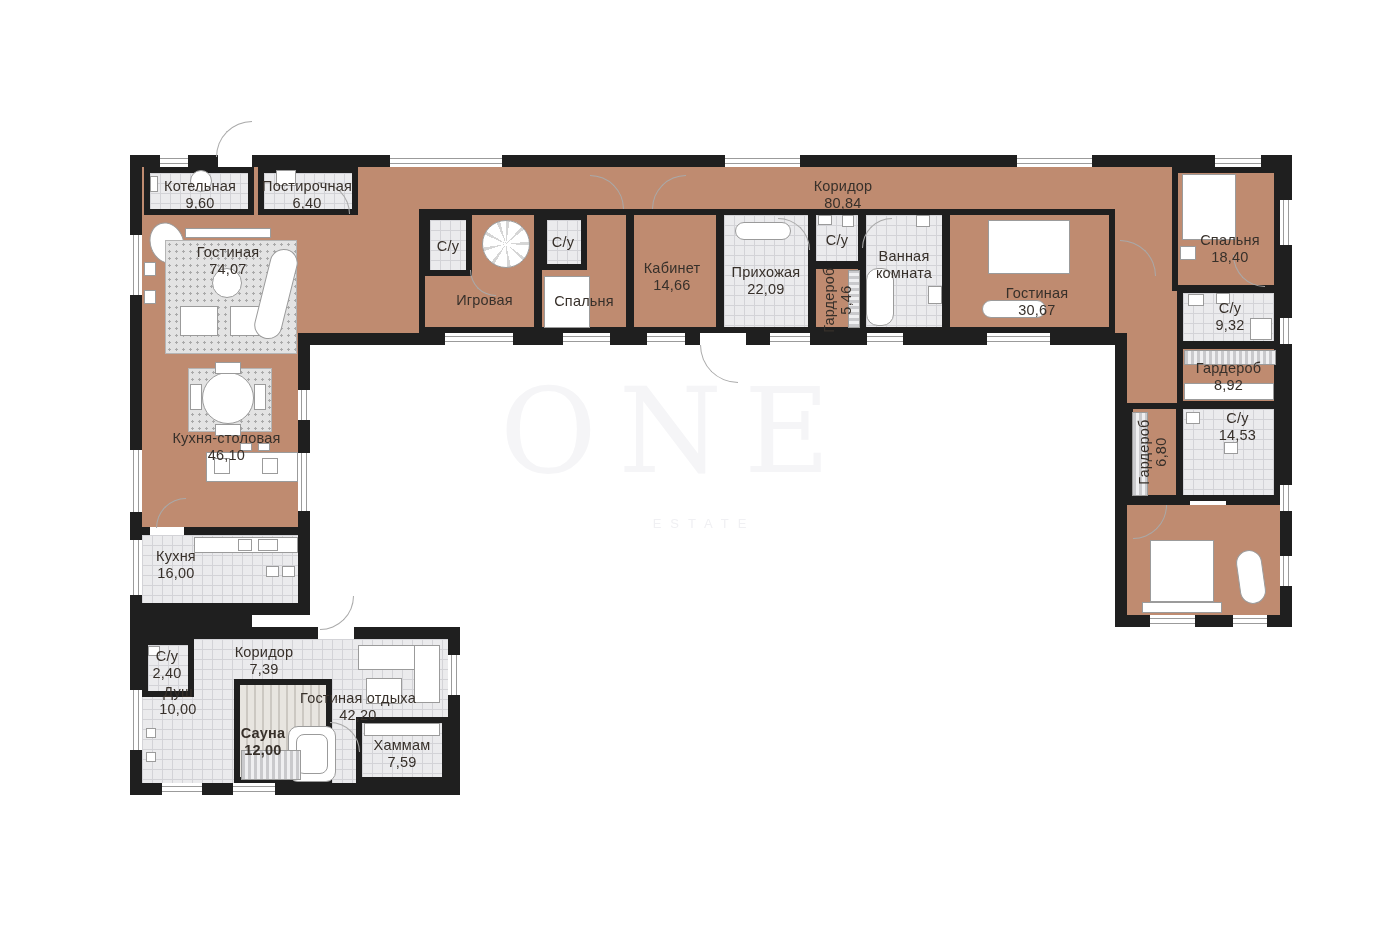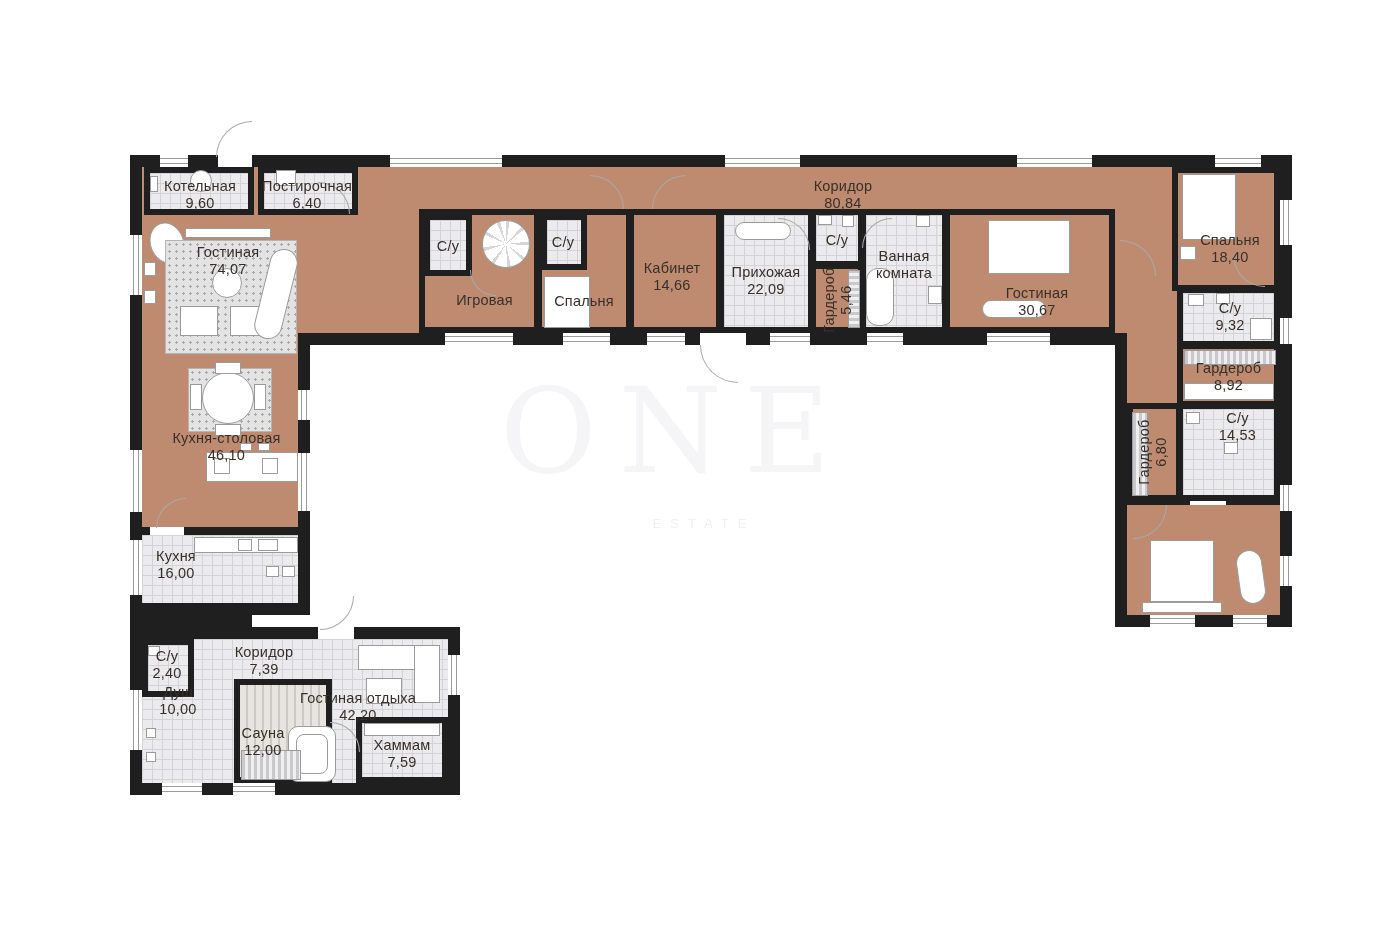--- a/index.html
+++ b/index.html
@@ -297,21 +297,21 @@
       <span>2,40</span>
   </div>
   <div class="lbl" style="left:204px;top:644px;width:120px;">
     <span>Коридор</span>
       <span>7,39</span>
   </div>
   <div class="lbl" style="left:138px;top:684px;width:80px;">
     <span>Душ</span>
       <span>10,00</span>
   </div>
-  <div class="lbl" style="left:222px;top:725px;width:82px;">
+  <div class="lbl" style="left:222px;top:725px;width:82px;font-weight:bold;">
     <span>Сауна</span>
       <span>12,00</span>
   </div>
   <div class="lbl" style="left:284px;top:690px;width:148px;">
     <span>Гостиная отдыха</span>
       <span>42,20</span>
   </div>
   <div class="lbl" style="left:352px;top:737px;width:100px;">
     <span>Хаммам</span>
       <span>7,59</span>

